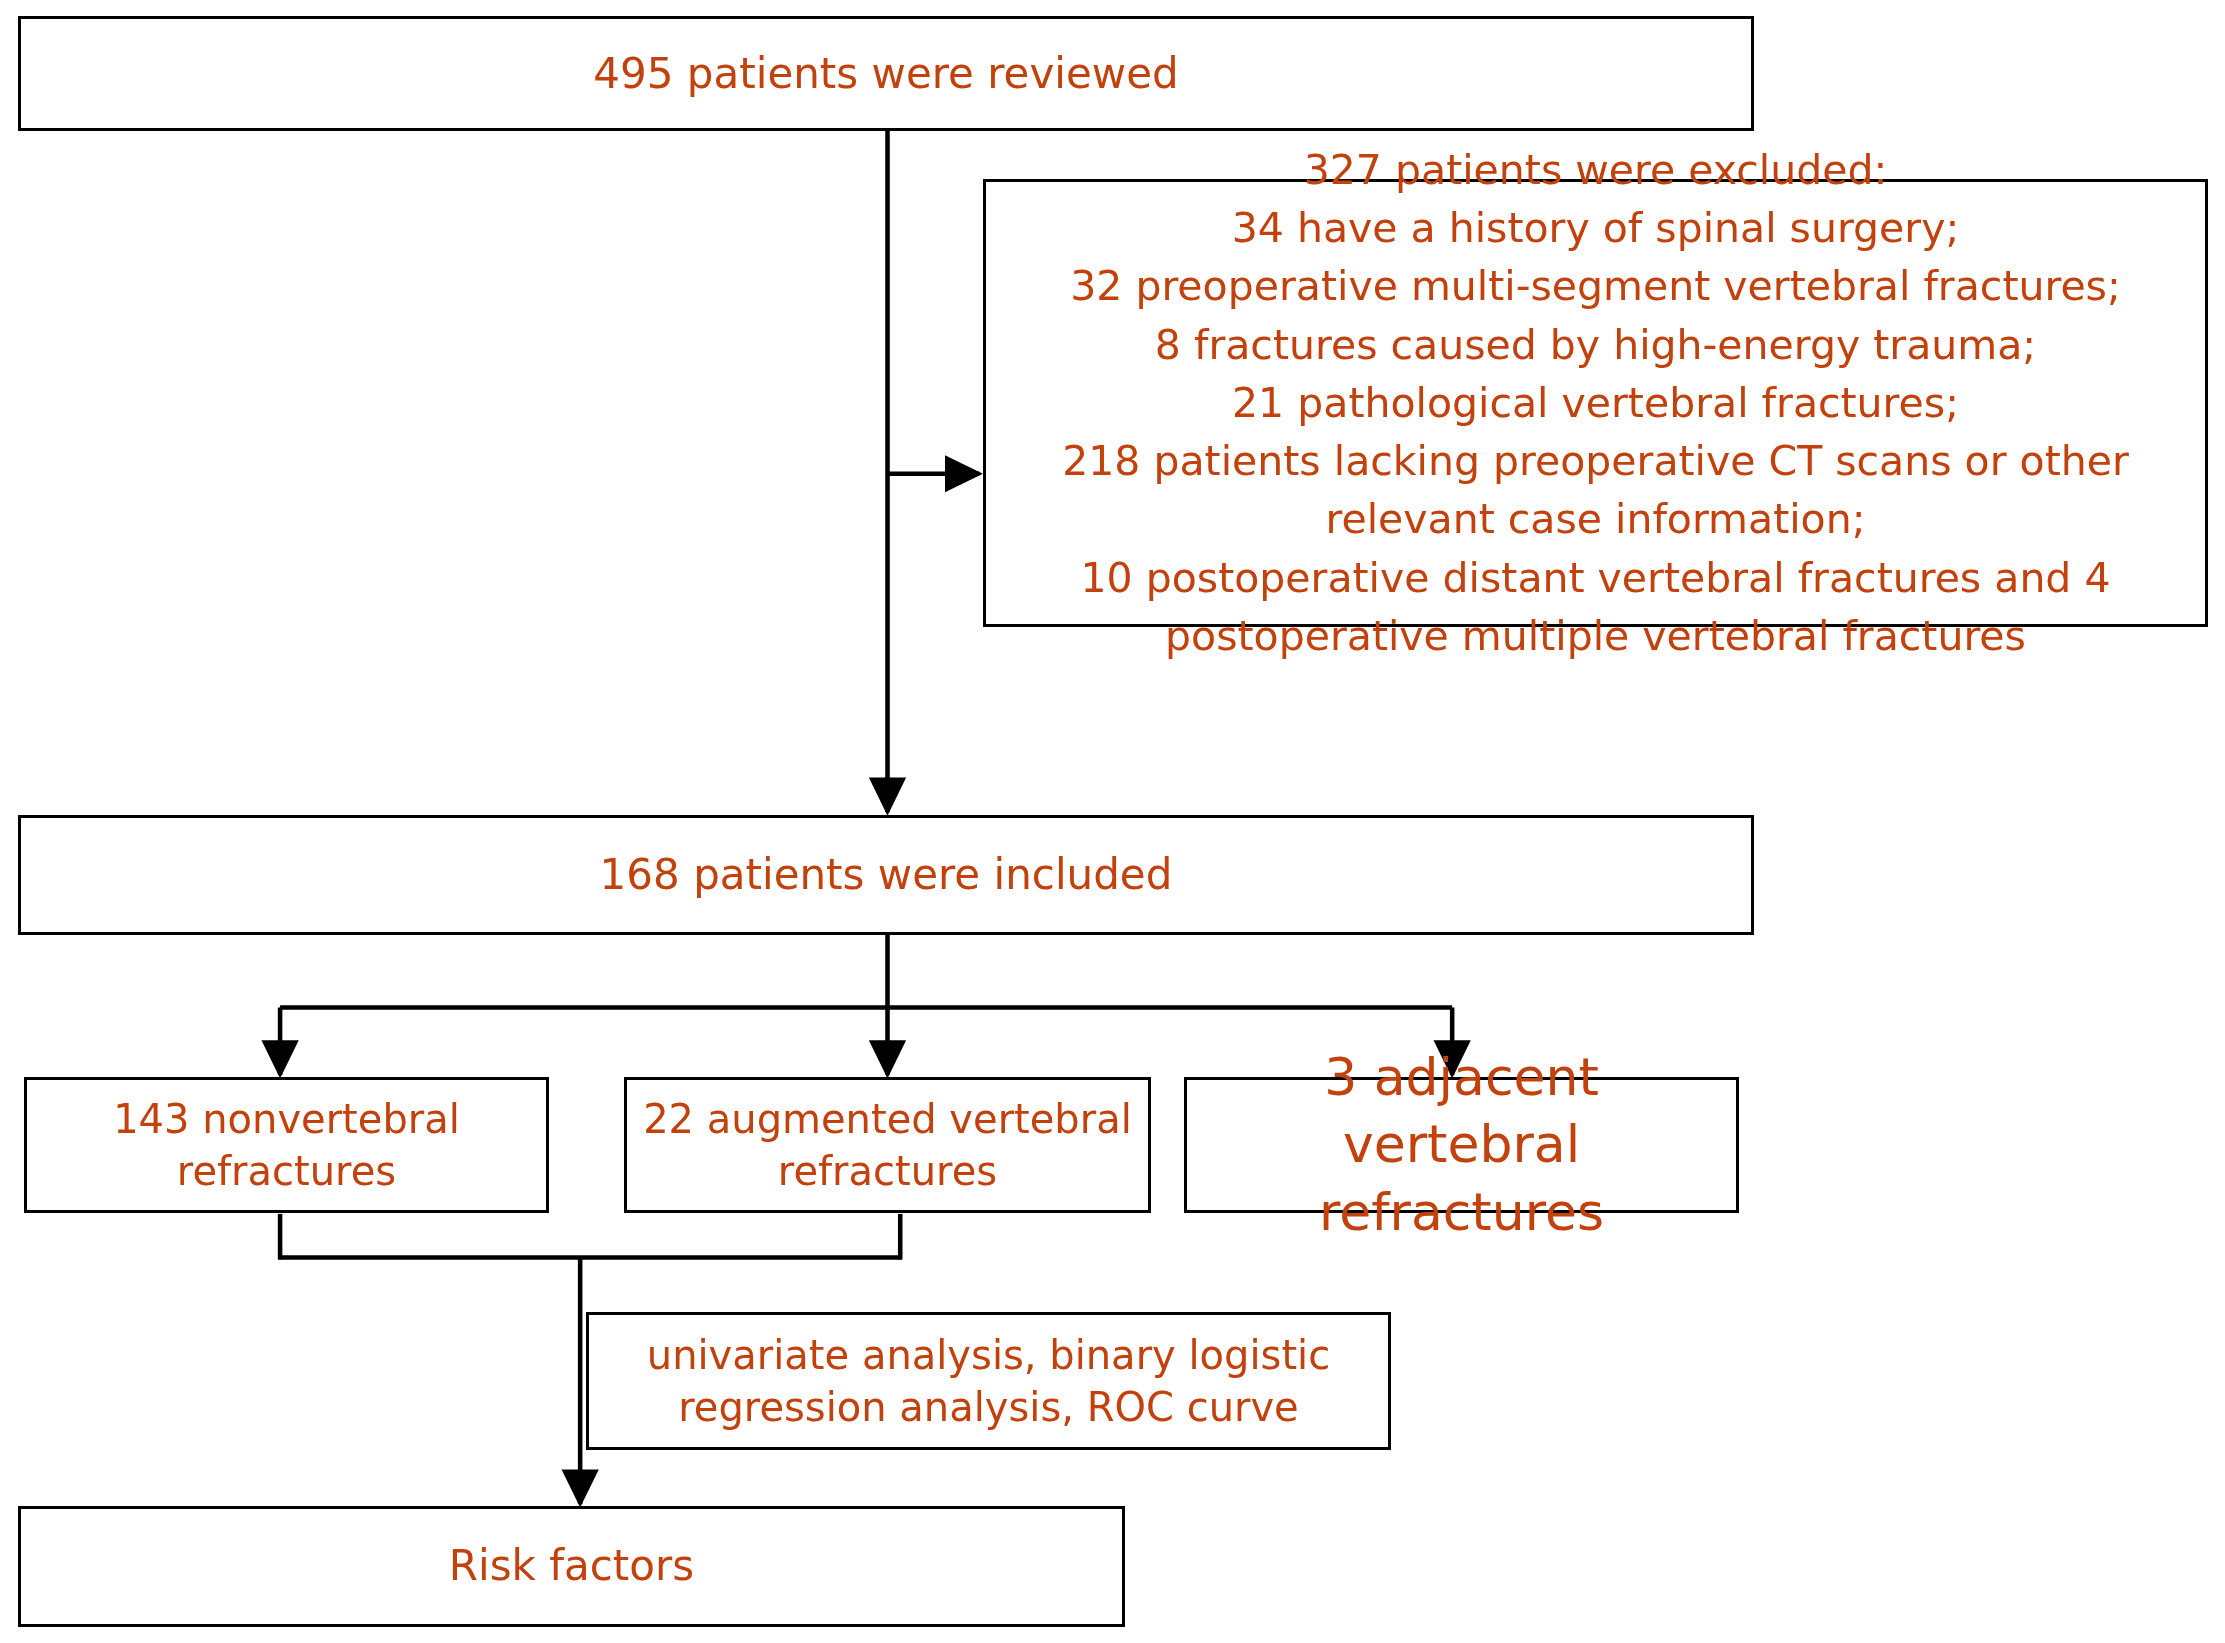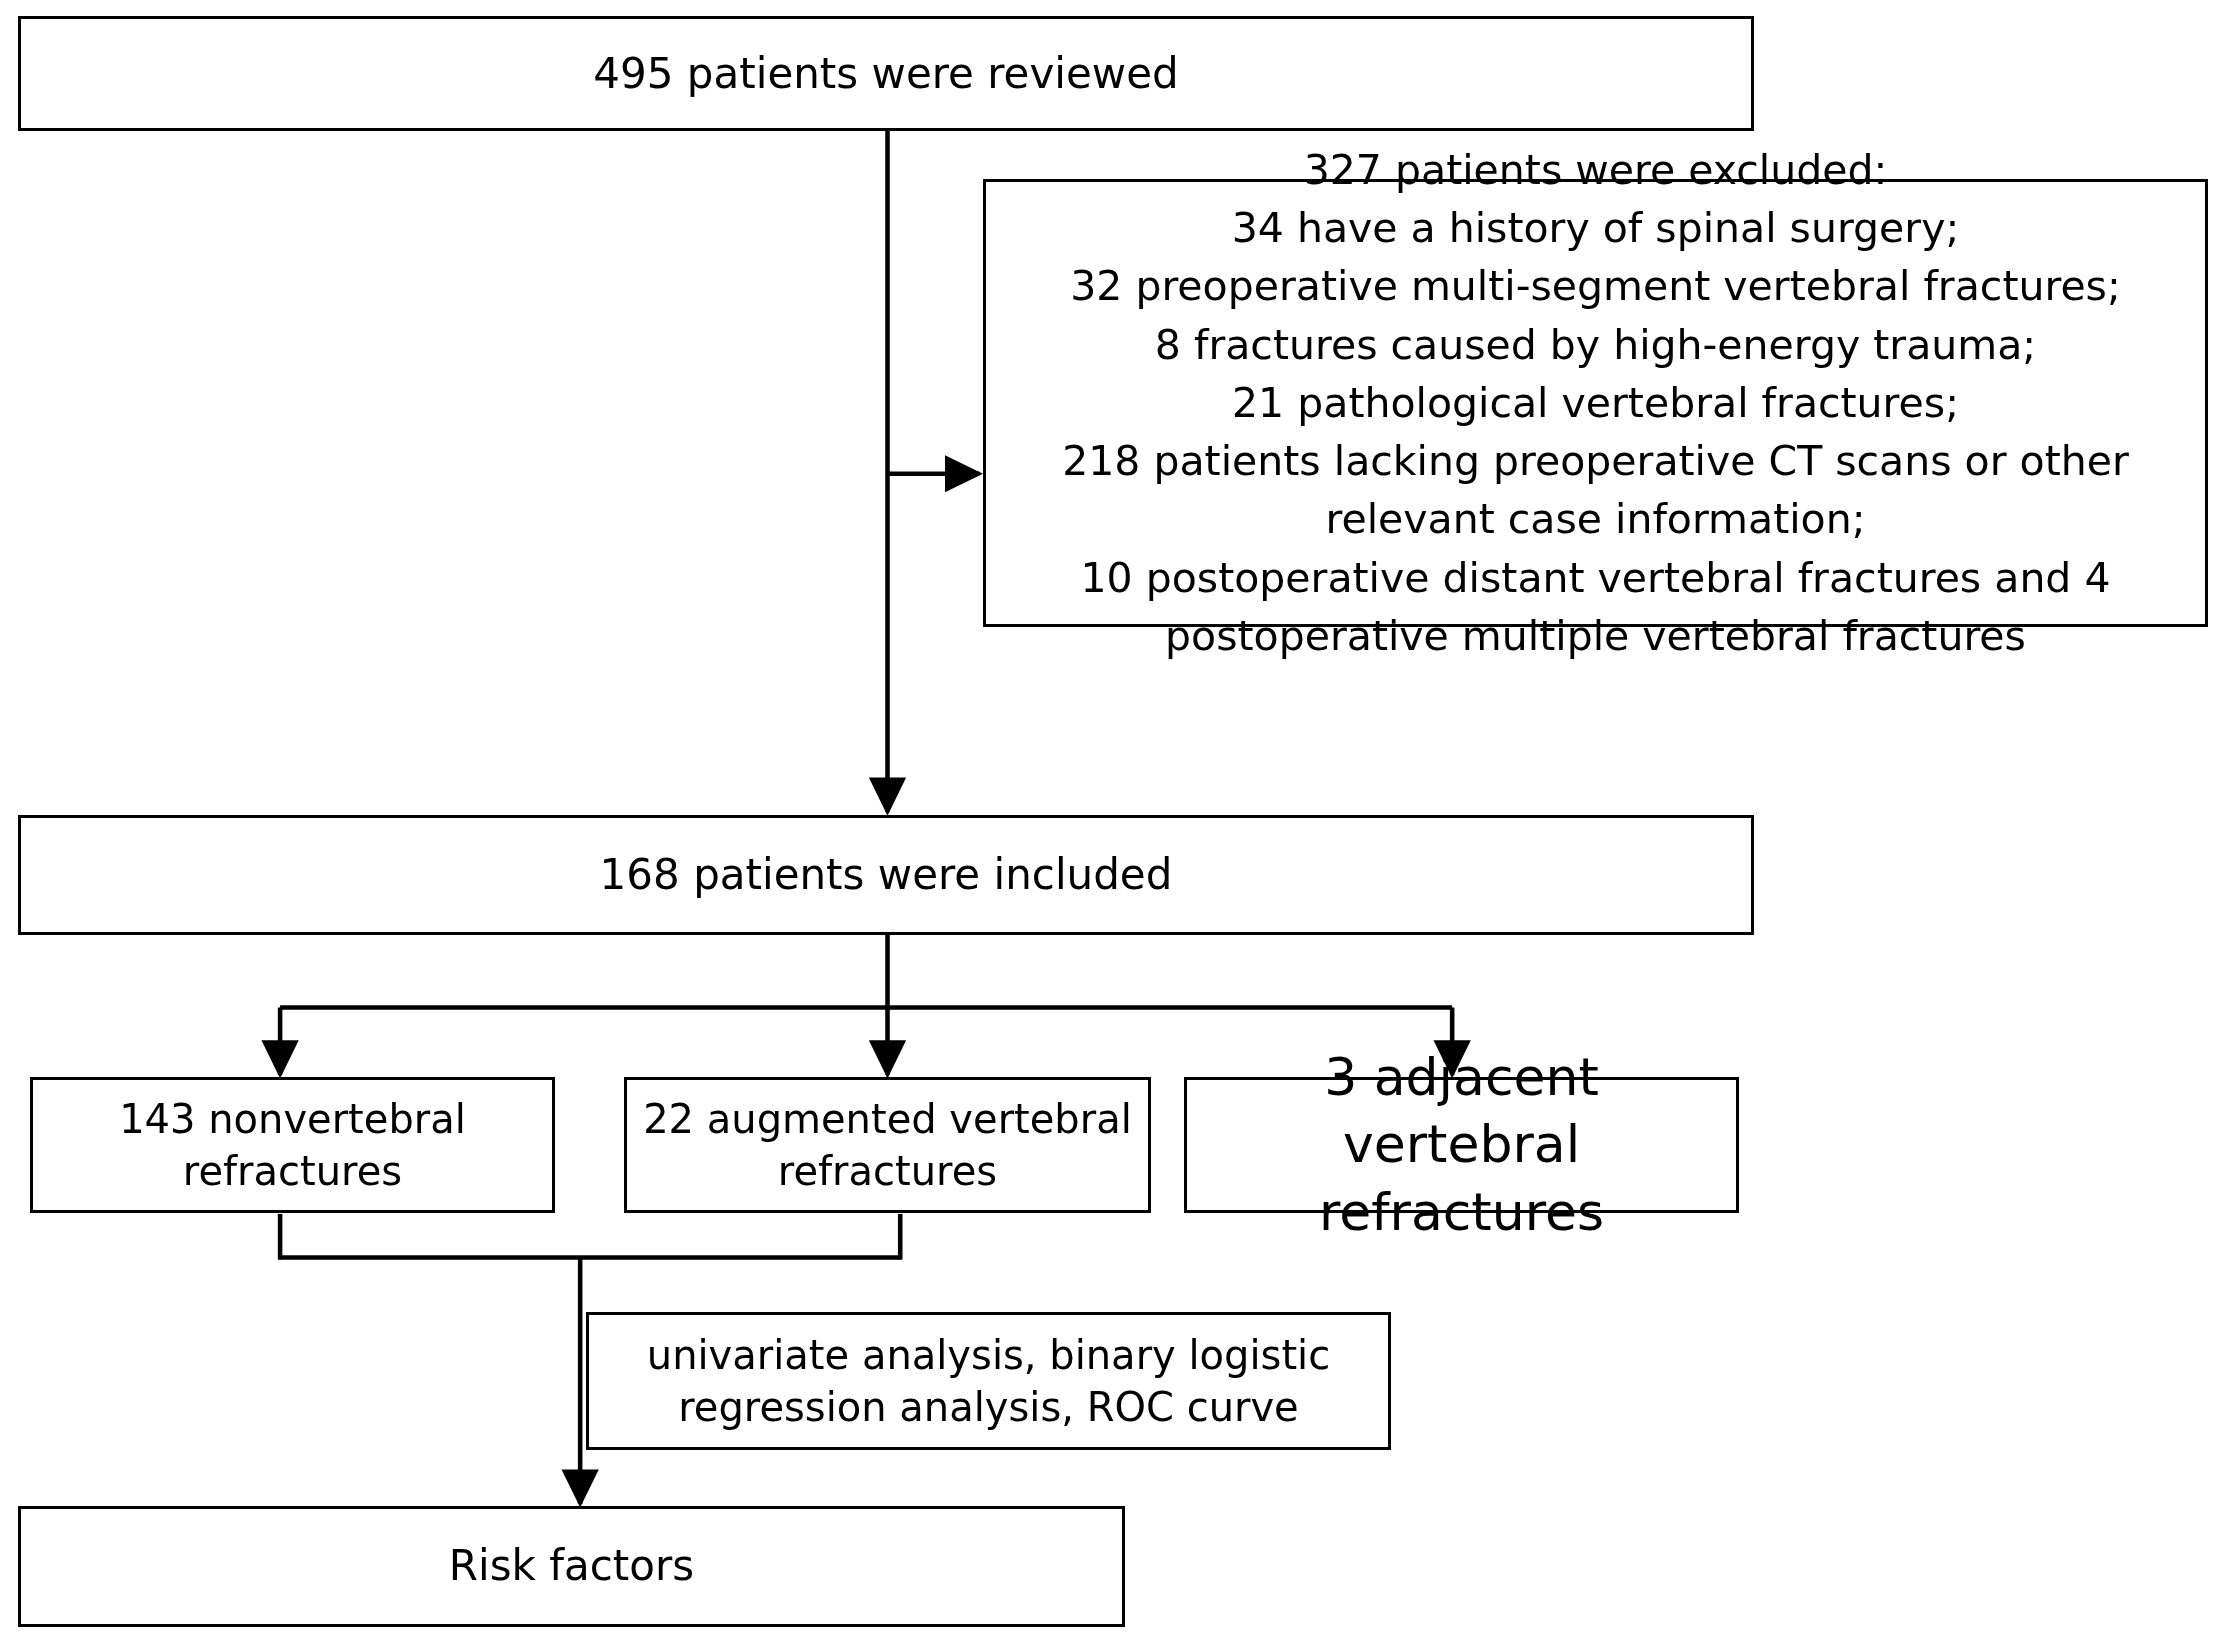--- a/index.html
+++ b/index.html
@@ -28,42 +28,42 @@
   }
   .node {
     position: absolute;
     box-sizing: border-box;
     border: 3.6px solid #000000;
     background: #ffffff;
     display: flex;
     align-items: center;
     justify-content: center;
     text-align: center;
-    color: #000000;
+    color: #c2410c;
     line-height: 1.30;
     padding: 3.6px 11px;
     white-space: pre-line;
   }
   
   #node-reviewed {
     left: 18px;  top: 16.4px;   width: 1736px; height: 115px;
     font-size: 42px;
   }
   #node-excluded {
     left: 983px; top: 179px;  width: 1225px; height: 448px;
     font-size: 41px;
     line-height: 1.42;
     padding: 5.5px 9px;
   }
   #node-included {
     left: 18px;  top: 815px;  width: 1736px; height: 120px;
     font-size: 42px;
   }
   #node-nonvertebral {
-    left: 30px;  top: 1077px; width: 525px;  height: 136px;
+    left: 24px;  top: 1077px; width: 525px;  height: 136px;
     font-size: 40px;
   }
   #node-augmented {
     left: 624px; top: 1077px; width: 527px;  height: 136px;
     font-size: 40px;
   }
   #node-adjacent {
     left: 1184px; top: 1077px; width: 555px; height: 136px;
     font-size: 52px;
   }

